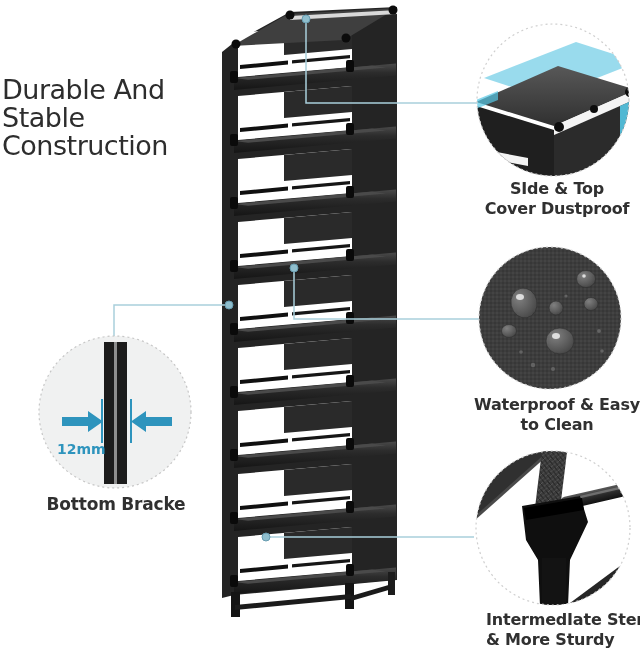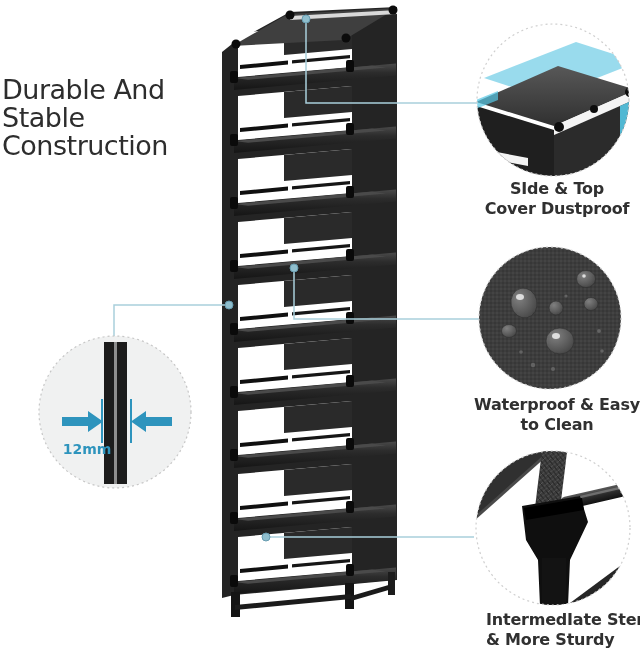--- a/index.html
+++ b/index.html
@@ -7,21 +7,21 @@
           font-family:"DejaVu Sans","Liberation Sans",sans-serif;}
   .scene{position:absolute;inset:0;}
   .txt{position:absolute;white-space:pre-line;color:#2f2f2f;z-index:5;}
   .headline{left:2px;top:76px;width:240px;font-size:27px;line-height:28px;font-weight:500;
             color:#2d2d2d;letter-spacing:-0.5px;}
   .callout-label{font-size:16px;line-height:20px;font-weight:600;color:#303030;letter-spacing:-0.2px;}
   .label-dustproof{left:449px;top:179px;width:216px;text-align:center;}
   .label-waterproof{left:447px;top:395px;width:220px;text-align:center;}
   .label-stent{left:486px;top:610px;width:200px;text-align:left;}
   .label-bracket{left:28px;top:494px;width:176px;text-align:center;font-size:17px;}
-  .dim{left:57px;top:441px;width:60px;font-size:14px;font-weight:600;color:#2e94bd;z-index:5;text-align:center;}
+  .dim{left:57px;top:441px;width:60px;font-size:14px;font-weight:600;color:#2e94bd;z-index:5;}
 </style>
 </head>
 <body>
 
 <div class="canvas">
 
   <svg class="scene" viewBox="0 0 640 650" width="640" height="650">
     <defs>
       <linearGradient id="slabGrad" x1="0" y1="0" x2="0" y2="1">
         <stop offset="0" stop-color="#4a4a4a"></stop>
@@ -190,15 +190,16 @@
 
   <div class="txt callout-label label-dustproof">SIde &amp; Top
 Cover Dustproof</div>
 
   <div class="txt callout-label label-waterproof">Waterproof &amp; Easy
 to Clean</div>
 
   <div class="txt callout-label label-stent">IntermedIate Stent
 &amp; More Sturdy</div>
 
+  <div class="txt callout-label label-bracket">Bottom Bracke</div>
 
   <div class="txt dim">12mm</div>
 </div>
 
 </body></html>

